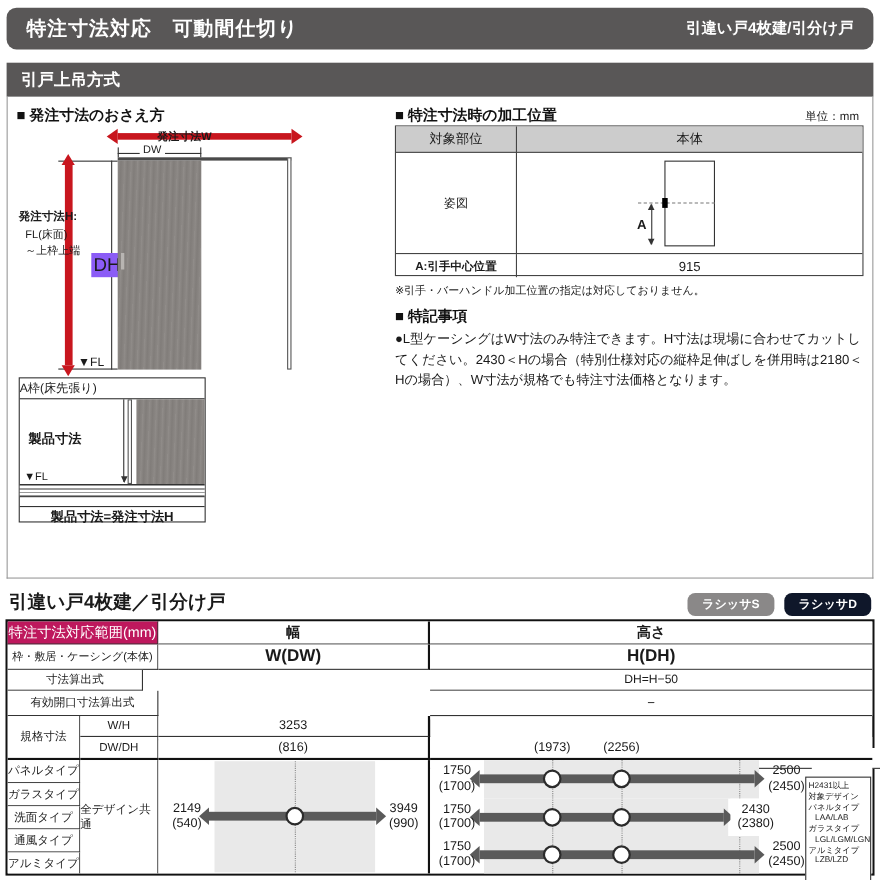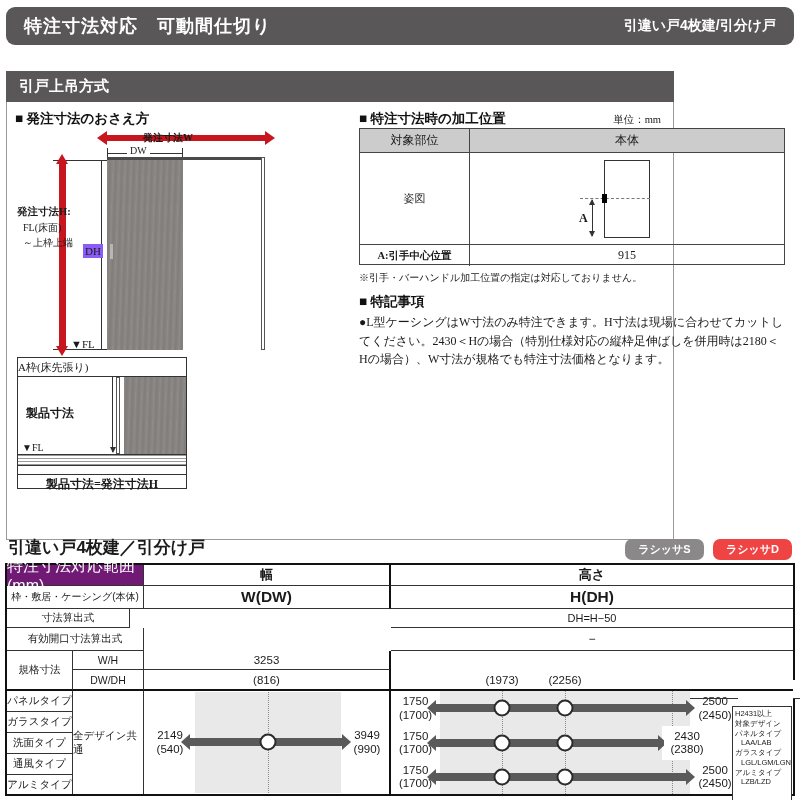--- a/index.html
+++ b/index.html
@@ -5,21 +5,21 @@
   html,body{margin:0;padding:0;background:#fff;}
   .page{position:relative;width:800px;height:800px;background:#fff;overflow:hidden;
         font-family:"Liberation Sans","DejaVu Sans",sans-serif;color:#1a1a1a;}
   .abs{position:absolute;box-sizing:border-box;}
   
   .topbar{left:6px;top:7px;width:788px;height:38px;background:#595757;border-radius:9px;
           display:flex;align-items:center;justify-content:space-between;padding:0 18px;box-sizing:border-box;}
   .topbar .t1{color:#fff;font-size:18px;font-weight:bold;letter-spacing:1px;}
   .topbar .t2{color:#fff;font-size:14px;font-weight:bold;}
   
-  .section{left:6px;top:71px;width:668px;height:469px;font-family:Liberation Serif, serif;}
+  .section{left:6px;top:57px;width:788px;height:469px;}
   .sec-header{position:absolute;left:0;top:0;right:0;height:31px;background:#595757;color:#fff;
               font-size:15px;font-weight:bold;line-height:31px;padding-left:13px;}
   .sec-body{position:absolute;left:0;top:31px;right:0;bottom:0;border:1px solid #999;border-top:none;background:#fff;}
   .h3{font-size:13.5px;font-weight:bold;color:#111;}
   .wood{background:repeating-linear-gradient(92deg,#908c89 0px,#817d7a 3px,#8b8784 6px);}
   
   .arrH{position:absolute;height:8px;background:#5a5a5a;}
   .arrH::before{content:"";position:absolute;left:-9px;top:-4px;border-top:8px solid transparent;border-bottom:8px solid transparent;border-right:9px solid #5a5a5a;}
   .arrH::after{content:"";position:absolute;right:-9px;top:-4px;border-top:8px solid transparent;border-bottom:8px solid transparent;border-left:9px solid #5a5a5a;}
   .arrRedH{position:absolute;height:6px;background:#c8161e;}
@@ -33,21 +33,21 @@
   .tick{position:absolute;width:1px;background:#333;}
   .hline{position:absolute;height:1px;background:#333;}
   .vline{position:absolute;width:1px;background:#333;}
   
   .ptable{border:1px solid #444;}
   .pcell{position:absolute;box-sizing:border-box;display:flex;align-items:center;justify-content:center;}
   .phead{background:#ccc;font-size:12px;}
   
   .cell{position:absolute;box-sizing:border-box;display:flex;align-items:center;justify-content:center;
         border-right:1px solid #333;border-bottom:1px solid #333;font-size:11px;background:#fff;}
-  .dark{background:#701a75;color:#fff;font-size:16px;}
+  .dark{background:#be185d;color:#fff;font-size:13px;}
   .thickR{border-right:2px solid #111;}
   .thickB{border-bottom:2px solid #111;}
   .noR{border-right:none;}
   .noB{border-bottom:none;}
   .b{font-weight:bold;}
   .band{position:absolute;background:#e9e9e9;z-index:0;}
   .rlab{position:absolute;display:flex;flex-direction:column;align-items:center;justify-content:center;
         font-size:11.5px;line-height:1.15;z-index:5;}
   .annbox{position:absolute;border:1px solid #333;background:#fff;font-size:7.5px;line-height:1.3;
           padding:2px 2px;z-index:6;margin-top:12px;}
@@ -91,21 +91,21 @@
 
         <div class="arrRedV" style="left:44px;top:32px;height:182px;"></div>
 
         <div class="abs" style="left:2px;top:72px;width:78px;font-size:10px;line-height:1.5;">
           <div style="font-size:10.5px;font-weight:bold;">発注寸法H:</div>
           <div style="padding-left:6px;">FL(床面)</div>
           <div style="padding-left:6px;">～上枠上端</div>
         </div>
 
         <div class="vline" style="left:86px;top:28px;height:190px;"></div>
-        <div class="abs" style="left:68px;top:112px;font-size:11px;background:#8b5cf6;padding:1px 2px;">DH</div>
+        <div class="abs" style="left:68px;top:112px;font-size:17px;background:#8b5cf6;padding:1px 2px;">DH</div>
 
         <div class="abs" style="left:92px;top:25px;width:158px;height:3px;background:#4a4a4a;"></div>
         <div class="abs wood" style="left:92px;top:28px;width:76px;height:190px;"></div>
         <div class="abs" style="left:95px;top:112px;width:3px;height:15px;background:#b8b5b2;"></div>
         <div class="abs" style="left:246px;top:25px;width:4px;height:193px;border:1px solid #555;background:#fff;"></div>
 
         <div class="abs" style="left:56px;top:206px;font-size:11px;">▼FL</div>
       </div>
 
       <div class="abs" style="left:10px;top:255px;width:170px;height:132px;border:1px solid #333;background:#fff;">
@@ -144,21 +144,21 @@
       <div class="abs" style="left:352px;top:169px;font-size:10px;">※引手・バーハンドル加工位置の指定は対応しておりません。</div>
 
       <div class="abs h3" style="left:352px;top:191px;">■ 特記事項</div>
       <div class="abs" style="left:352px;top:211px;width:426px;font-size:12px;line-height:1.55;">●L型ケーシングはW寸法のみ特注できます。H寸法は現場に合わせてカットしてください。2430＜Hの場合（特別仕様対応の縦枠足伸ばしを併用時は2180＜Hの場合）、W寸法が規格でも特注寸法価格となります。</div>
     </div>
   </div>
 
   <div class="abs" style="left:8px;top:536px;font-size:17px;font-weight:bold;">引違い戸4枚建／引分け戸</div>
   <div class="abs" style="right:8px;top:539px;">
     <span class="tabbtn" style="background:#8a8888;">ラシッサS</span>
-    <span class="tabbtn" style="background:#ef4444;">ラシッサD</span>
+    <span class="tabbtn" style="background:#0f172a;">ラシッサD</span>
   </div>
 
   <div class="abs" style="left:5px;top:563px;width:790px;height:233px;border:2px solid #111;background:#fff;">
 
     <div class="cell dark" style="left:0;top:0;width:137px;height:21px;">特注寸法対応範囲(mm)</div>
     <div class="cell b thickR" style="left:137px;top:0;width:247px;height:21px;font-size:13px;">幅</div>
     <div class="cell b noR" style="left:384px;top:0;width:402px;height:21px;font-size:13px;">高さ</div>
 
     <div class="cell" style="left:0;top:21px;width:137px;height:23px;font-size:10px;">枠・敷居・ケーシング(本体)</div>
     <div class="cell b thickR" style="left:137px;top:21px;width:247px;height:23px;font-size:15.5px;">W(DW)</div>

